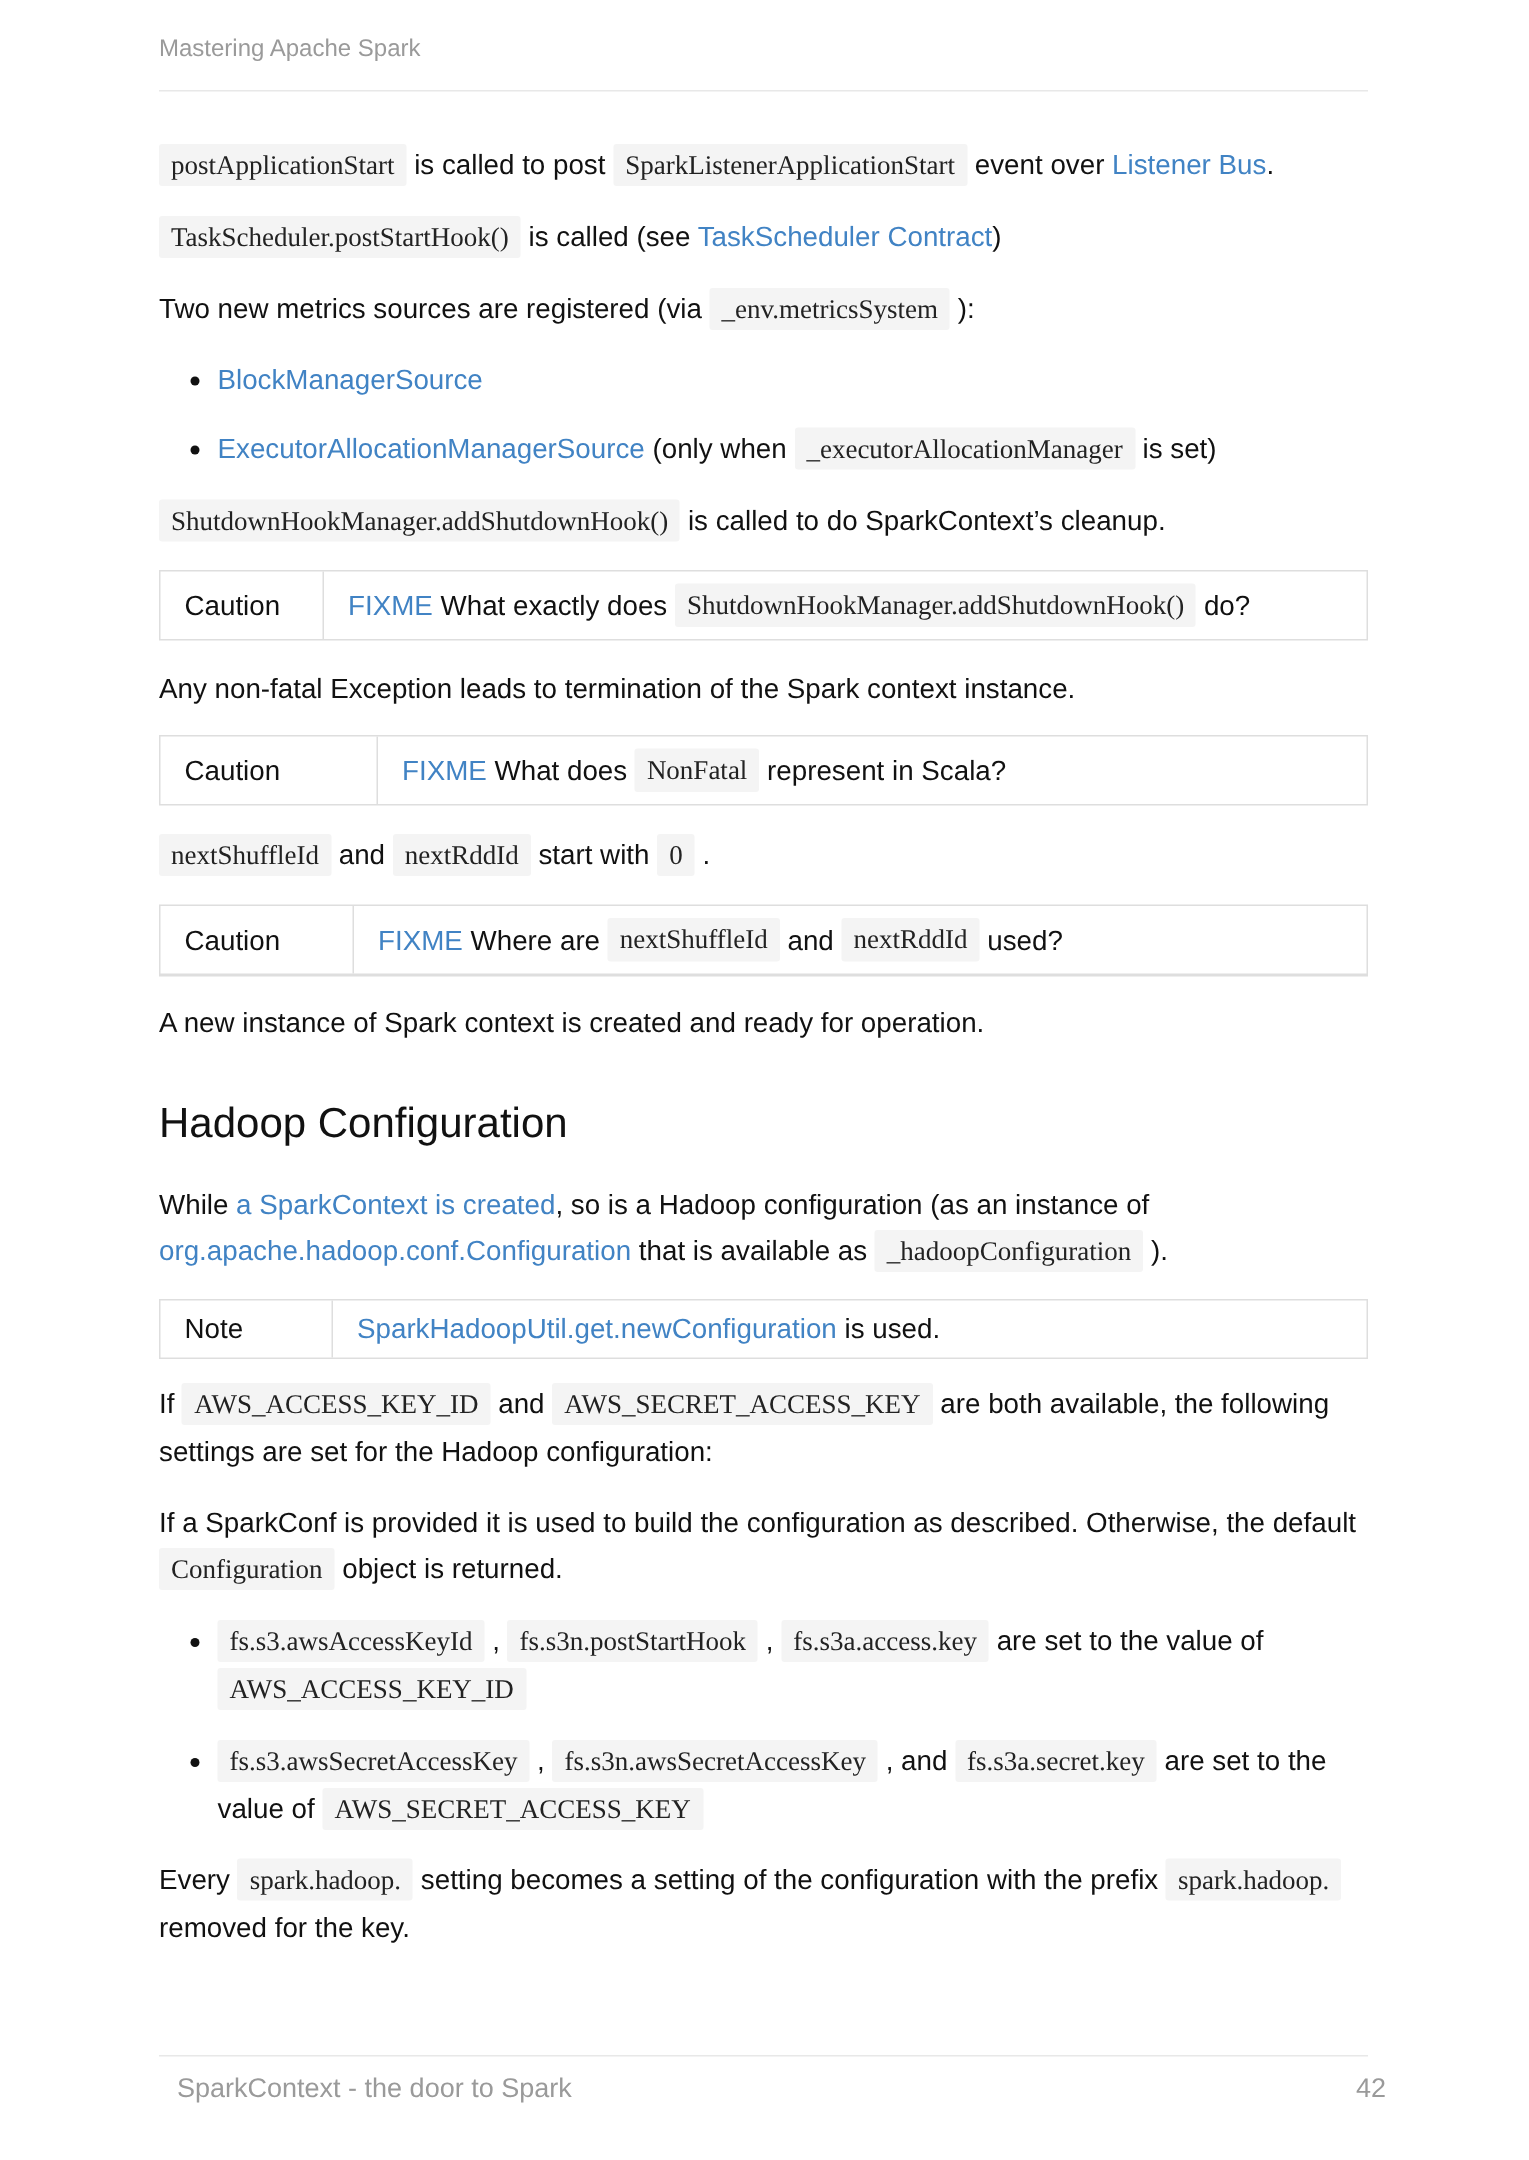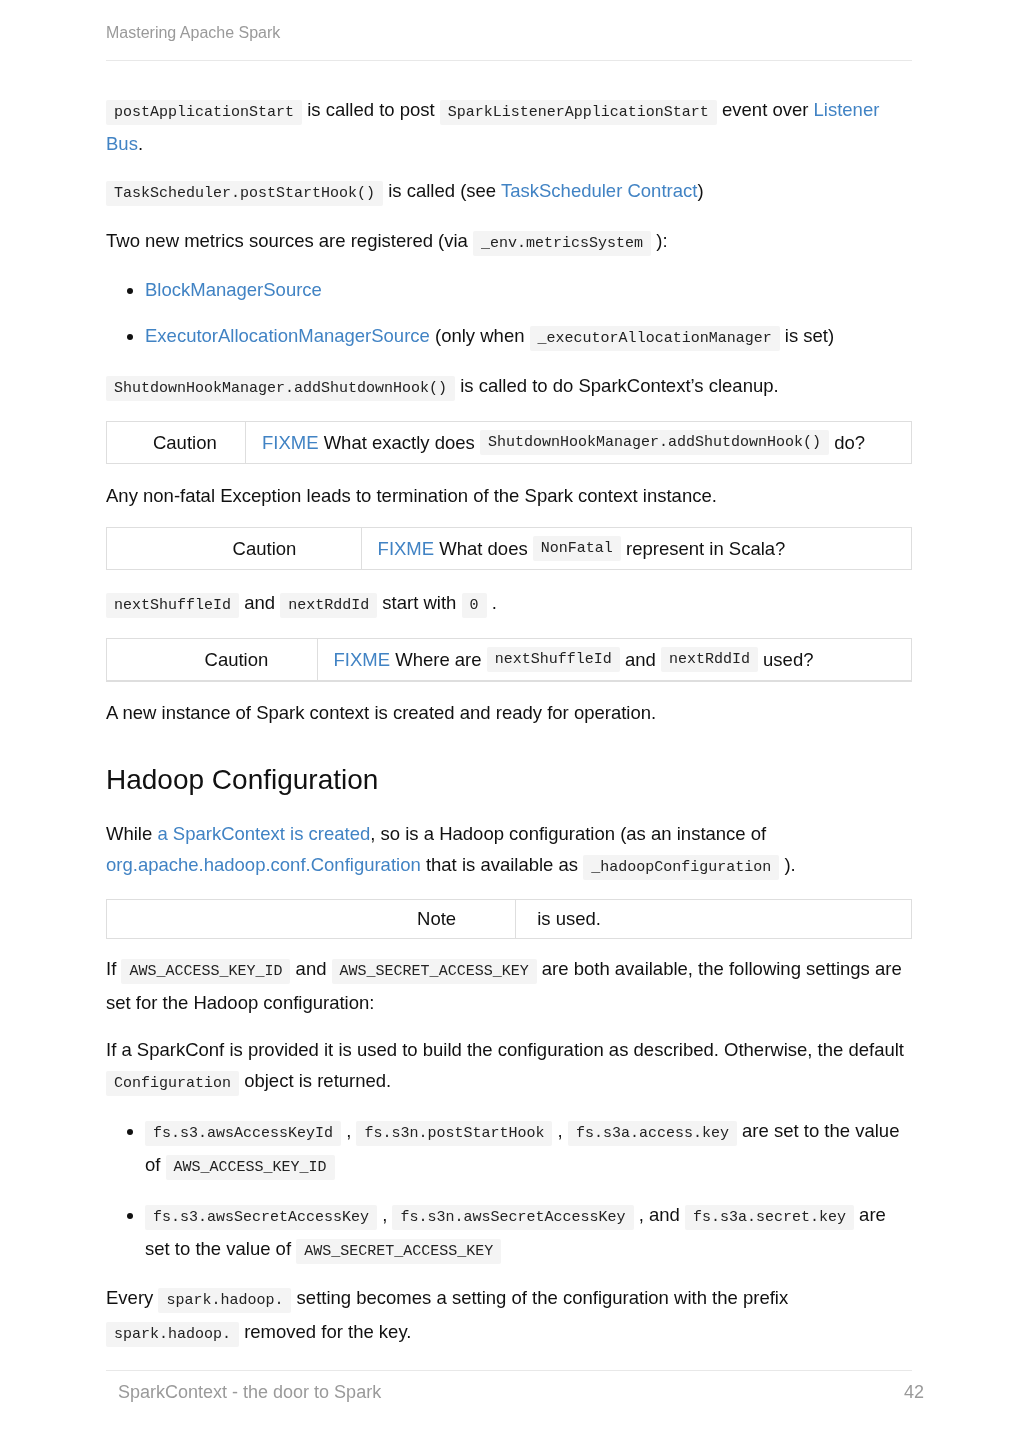--- a/index.html
+++ b/index.html
@@ -18,29 +18,28 @@
     position: absolute; left: 106px; top: 1370px; width: 806px; height: 1px; background: #e8e8e8;
   }
   .footer {
     position: absolute; left: 118px; top: 1382px; width: 806px;
     font-size: 18px; color: #9a9a9a; display: flex; justify-content: space-between;
   }
   .content { position: absolute; left: 106px; top: 94px; width: 806px; }
   p { margin: 0; font-size: 18.5px; line-height: 31px; }
   a, .link { color: #4183c4; text-decoration: none; }
   code {
-    font-family: Liberation Mono, monospace; font-size: 15px;
+    font-family: Liberation Serif, serif; font-size: 18px;
     background: #f4f4f4; padding: 4px 8px; border-radius: 2px; color: #222;
   }
   ul { margin: 0; padding-left: 39px; }
   li { font-size: 18.5px; line-height: 31px; }
   .admon {
     border: 1px solid #dedede; display: flex; align-items: stretch;
     font-size: 18.5px;
-    justify-content: center;
   }
   .admon .label { padding: 8px 16px; border-right: 1px solid #dedede; display: flex; align-items: center; }
   .admon .body { padding: 8px 16px; display: flex; align-items: center; }
   h2 { margin: 0; font-size: 28px; font-weight: normal; line-height: 36px; }
 </style>
 </head>
 <body>
 
 <div class="header">Mastering Apache Spark</div>
 <div class="header-rule"></div>
@@ -98,20 +97,21 @@
 
   <p style="margin-top:15px">A new instance of Spark context is created and ready for operation.</p>
 
   <h2 style="margin-top:34px">Hadoop Configuration</h2>
 
   <p style="margin-top:20px"><span>While </span><a>a SparkContext is created</a><span>, so is a Hadoop configuration (as an instance of </span><a>org.apache.hadoop.conf.Configuration</a><span> that is available as </span><code>_hadoopConfiguration</code><span> ).</span></p>
 
   <div class="admon" style="margin-top:16px">
     <div class="label" style="width:82px">Note</div>
     <div class="body">
+        <a>SparkHadoopUtil.get.newConfiguration</a>
         <span style="white-space:pre"> is used.</span>
       </div>
   </div>
 
   <p style="margin-top:14px"><span>If </span><code>AWS_ACCESS_KEY_ID</code><span> and </span><code>AWS_SECRET_ACCESS_KEY</code><span> are both available, the following settings are set for the Hadoop configuration:</span></p>
 
   <p style="margin-top:16px"><span>If a SparkConf is provided it is used to build the configuration as described. Otherwise, the default </span><code>Configuration</code><span> object is returned.</span></p>
 
   <ul style="margin-top:16px">
     <li><code>fs.s3.awsAccessKeyId</code><span> , </span><code>fs.s3n.postStartHook</code><span> , </span><code>fs.s3a.access.key</code><span> are set to the value of </span><code>AWS_ACCESS_KEY_ID</code></li>

